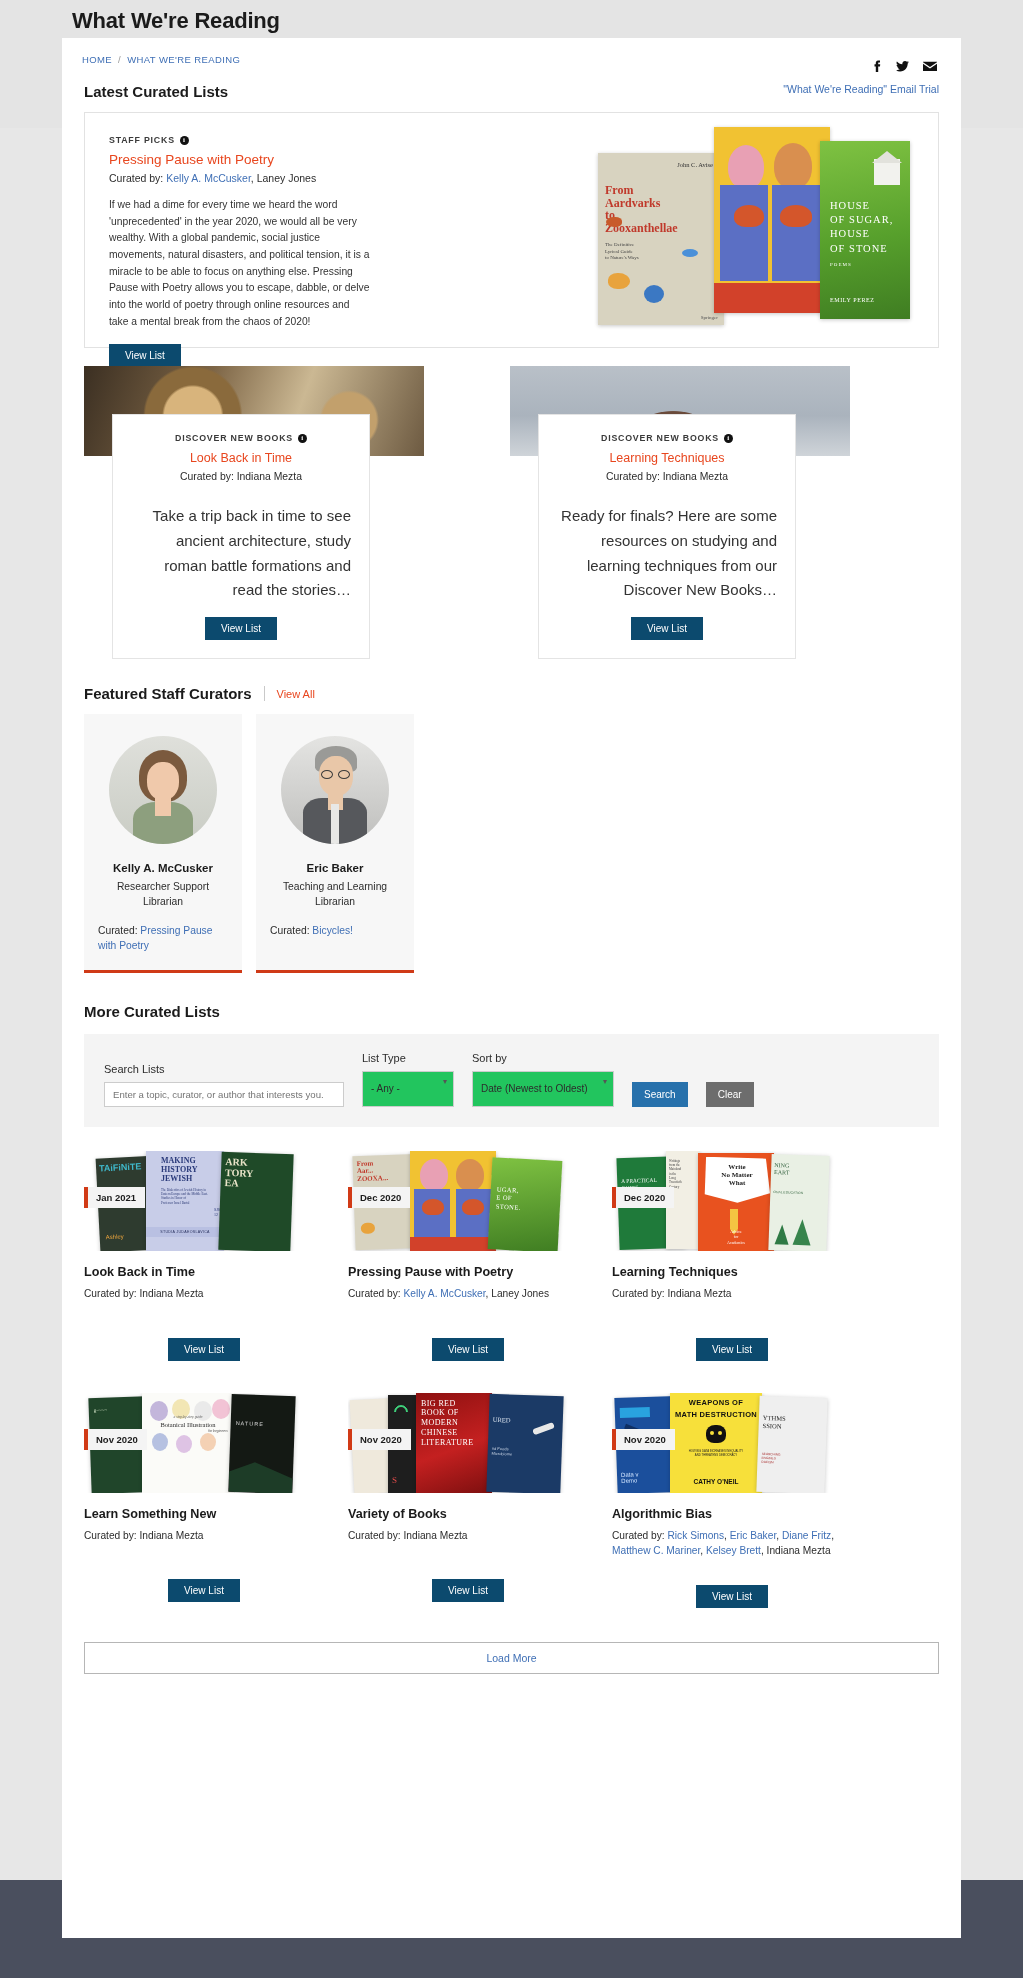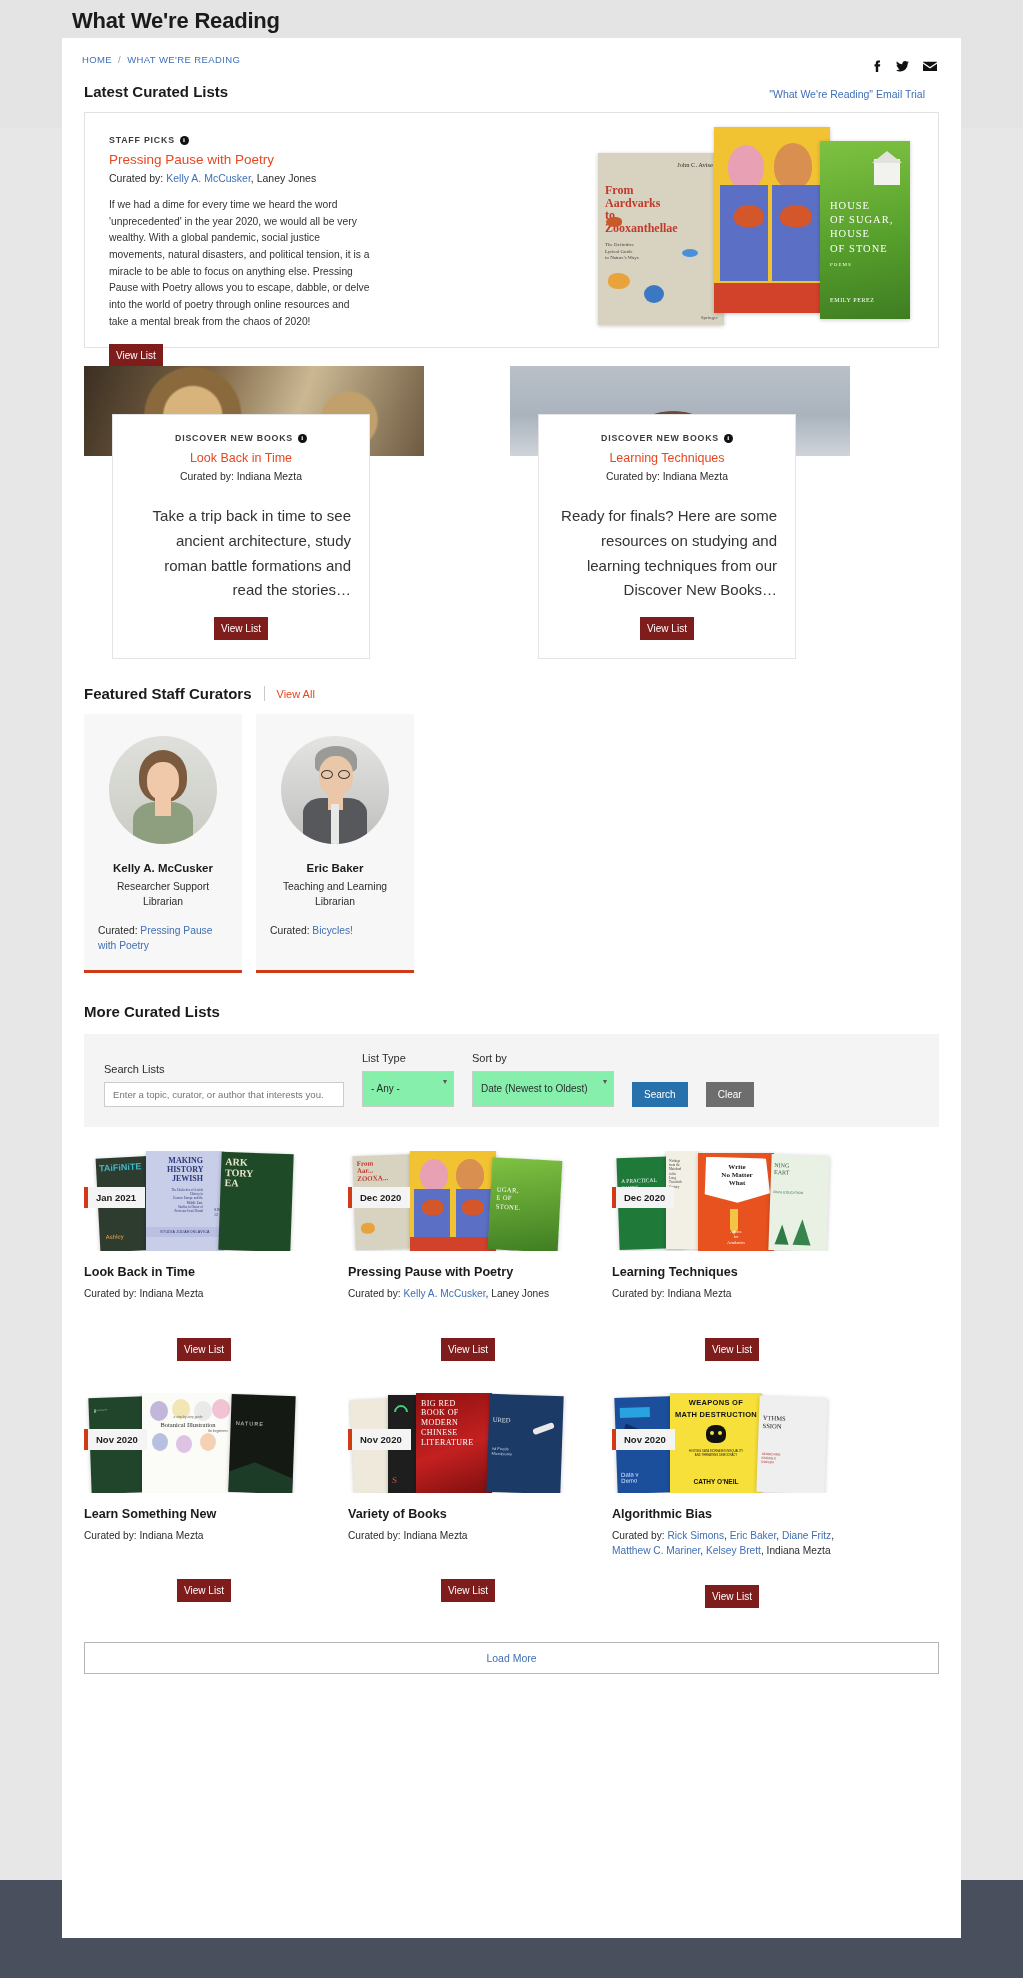--- a/index.html
+++ b/index.html
@@ -48,22 +48,22 @@
   .breadcrumb a { color: #3f6fb5; text-decoration: none; }
   .breadcrumb .sep { color: #999; margin: 0 6px; }
 
   .social {
     position: absolute; right: 24px; top: 22px;
     display: flex; gap: 14px; align-items: center;
   }
   .social svg { display: block; fill: #111; }
 
   .row-head {
-    display: flex; align-items: flex-end; justify-content: space-between;
-    padding: 18px 36px 0 22px;
+    display: flex; align-items: flex-start; justify-content: space-between;
+    padding: 18px 22px 0 22px;
   }
   .h2 { font-size: 15px; font-weight: 700; color: #1b1b1b; }
   .email-trial { font-size: 10.5px; color: #3f6fb5; text-decoration: none; }
 
   
   .hero {
     margin: 12px 22px 0 22px; border: 1px solid #e2e2e2;
     background: #fff; display: flex; height: 236px; position: relative;
   }
   .hero-left { width: 282px; padding: 22px 0 0 24px; }
@@ -81,22 +81,22 @@
     margin-top: 7px; font-size: 13.5px; color: #e8461e; font-weight: 400;
   }
   .curated { margin-top: 5px; font-size: 10.5px; color: #2c2c2c; }
   .curated a { color: #3f6fb5; text-decoration: none; }
   .hero-desc {
     margin-top: 13px; font-size: 10.3px; line-height: 1.62; color: #333;
     width: 262px;
   }
   .btn-view {
     display: inline-block; margin-top: 14px;
-    background: #7f1d1d; color: #fff; font-size: 10px;
-    padding: 6px 7px; border: none; cursor: pointer; text-decoration: none;
+    background: #0c4a6e; color: #fff; font-size: 10px;
+    padding: 6px 16px; border: none; cursor: pointer; text-decoration: none;
   }
   .hero-art { position: absolute; right: 18px; top: 12px; width: 330px; height: 210px; }
 
   
   .bk { position: absolute; box-shadow: 0 1px 4px rgba(0,0,0,.22); overflow: hidden; }
 
   
   .two-up { display: flex; gap: 26px; padding: 18px 22px 0 22px; }
   .dcard { width: 400px; position: relative; }
   .dcard-img { height: 90px; width: 340px; margin-left: 0; }
@@ -150,21 +150,21 @@
     margin: 14px 22px 0 22px; background: #f4f4f4;
     padding: 18px 20px 20px 20px; display: flex; align-items: flex-end; gap: 18px;
   }
   .fld-label { font-size: 11px; color: #2c2c2c; margin-bottom: 7px; }
   .search-input {
     width: 240px; height: 25px; border: 1px solid #ccc; background: #fff;
     font-size: 9.6px; color: #9a9a9a; padding: 0 8px;
     font-family: "Liberation Sans", sans-serif;
   }
   .sel {
-    height: 36px; border: 1px solid #ccc; background: #86efac; font-size: 10px;
+    height: 36px; border: 1px solid #ccc; background: #22c55e; font-size: 10px;
     color: #2c2c2c; padding: 8px 8px; font-family: "Liberation Sans", sans-serif;
     appearance: none; position: relative;
   }
   .sel-wrap { position: relative; }
   .sel-wrap::after {
     content: "\25BE"; position: absolute; right: 7px; top: 6px;
     font-size: 8px; color: #555; pointer-events: none;
   }
   .sel.any { width: 92px; }
   .sel.sort { width: 142px; }
@@ -391,21 +391,21 @@
 
     <div class="results">
 
       <div class="rcard">
         <div class="rthumb">
           <div class="bk" style="left:14px;top:6px;width:62px;height:94px;background:#2e3b2f;transform:rotate(-3deg);">
             <div style="color:#3fb7c9;font-size:9px;font-weight:700;padding:5px 3px;font-family:'Liberation Sans',sans-serif;">TAiFiNiTE</div>
             <div style="position:absolute;left:6px;bottom:12px;color:#e8a33d;font-size:6px;">Ashley</div>
           </div>
           <div class="bk" style="left:62px;top:0px;width:78px;height:100px;background:#c8cde8;">
-            <div style="padding:6px 21px;font-family:'Liberation Serif',serif;text-align:right;">
+            <div style="padding:6px 15px;font-family:'Liberation Serif',serif;text-align:left;">
               <div style="font-size:8px;color:#2a3a7a;font-weight:700;line-height:1.12;">MAKING<br>HISTORY<br>JEWISH</div>
               <div style="font-size:3.2px;color:#33407a;margin-top:4px;line-height:1.35;">The Dialectics of Jewish History in<br>Eastern Europe and the Middle East.<br>Studies in Honor of<br>Professor Israel Bartal</div>
             </div>
             <div style="position:absolute;left:0;bottom:14px;width:78px;background:#b9c0e2;font-size:3.6px;color:#28305e;text-align:center;padding:3px 0;font-family:'Liberation Sans',sans-serif;letter-spacing:.3px;">STUDIA JUDAEOSLAVICA</div>
             <div style="position:absolute;right:4px;top:56px;font-size:4px;color:#2a3a7a;font-family:'Liberation Serif',serif;">SJS<br>12</div>
           </div>
           <div class="bk" style="left:136px;top:2px;width:72px;height:98px;background:#1f4a28;transform:rotate(2deg);">
             <div style="padding:5px 4px;font-family:'Liberation Serif',serif;color:#e9e4c8;font-size:10px;font-weight:700;line-height:1.05;">ARK<br>TORY<br>EA</div>
           </div>
           <div class="date-badge">Jan 2021</div>

